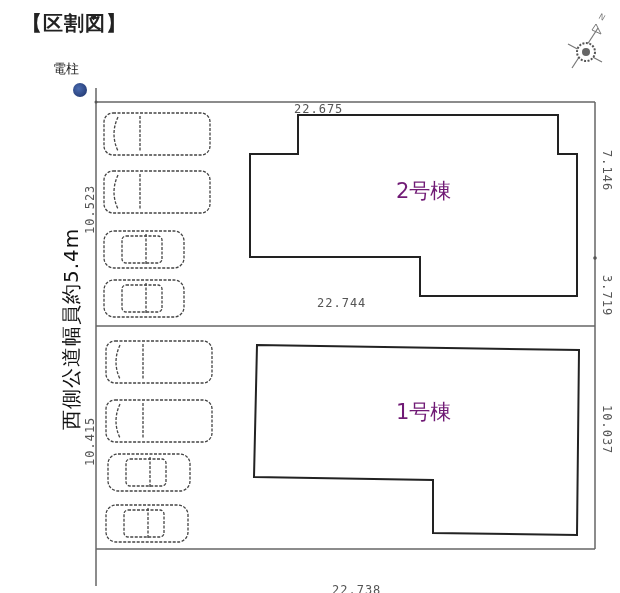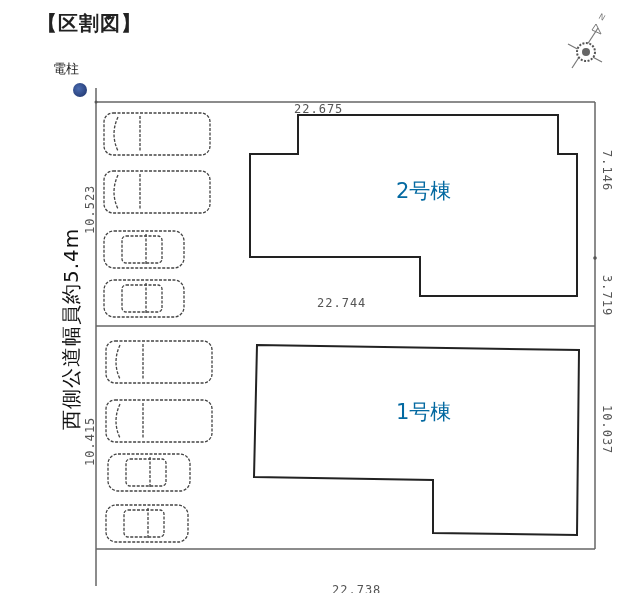--- a/index.html
+++ b/index.html
@@ -1,25 +1,25 @@
 <!DOCTYPE html>
 <html><head>
 <meta charset="utf-8">
 <style>
   html, body { margin:0; padding:0; background:#ffffff; }
   body { width:620px; height:593px; position:relative; overflow:hidden; font-family:"DejaVu Sans", sans-serif; color:#222; }
-  .title { position:absolute; left:22px; top:10px; font-size:20px; font-weight:bold; color:#222; letter-spacing:1px;margin-left:15px; }
+  .title { position:absolute; left:22px; top:10px; font-size:20px; font-weight:bold; color:#222; letter-spacing:1px; }
   .pole-label { position:absolute; left:53px; top:60px; font-size:13px; color:#222;font-family:Liberation Serif, serif; }
   .pole-dot { position:absolute; left:73px; top:83px; width:14px; height:14px; border-radius:50%; background:radial-gradient(circle at 40% 40%, #4a6bb0, #1b2f66); }
   svg.plan { position:absolute; left:0; top:0; }
   .dim { position:absolute; font-family:"DejaVu Sans Mono", monospace; font-size:12px; color:#555; white-space:nowrap; letter-spacing:1px; }
   .dim.vert { transform-origin:left top; transform:rotate(-90deg); }
   .dim.vert-cw { transform-origin:left top; transform:rotate(90deg); }
   .road { position:absolute; left:58px; top:430px; font-size:20px; color:#111; transform-origin:left top; transform:rotate(-90deg); white-space:nowrap; letter-spacing:1px; }
-  .bldg-label { position:absolute; font-size:21px; color:#0369a1; }
+  .bldg-label { position:absolute; font-size:21px; color:#701a75; }
 </style>
 </head>
 <body>
 
 <div class="title">【区割図】</div>
 
 <div class="pole-label">電柱</div>
 <div class="pole-dot"></div>
 
 <svg class="plan" width="620" height="593" viewBox="0 0 620 593">

